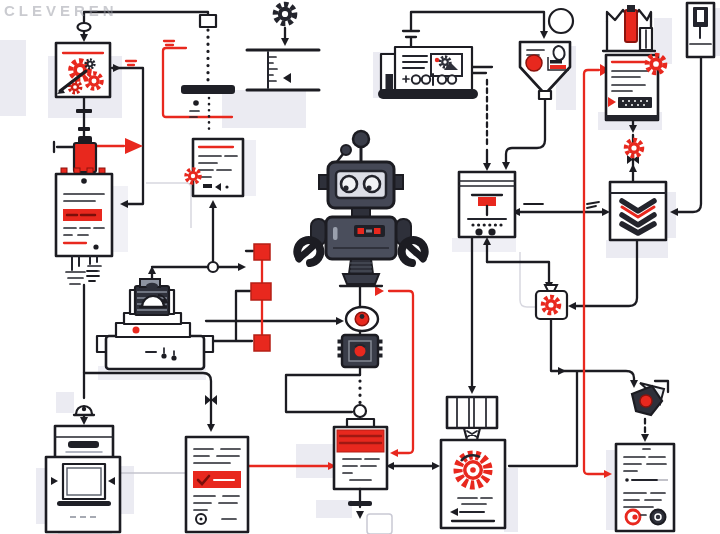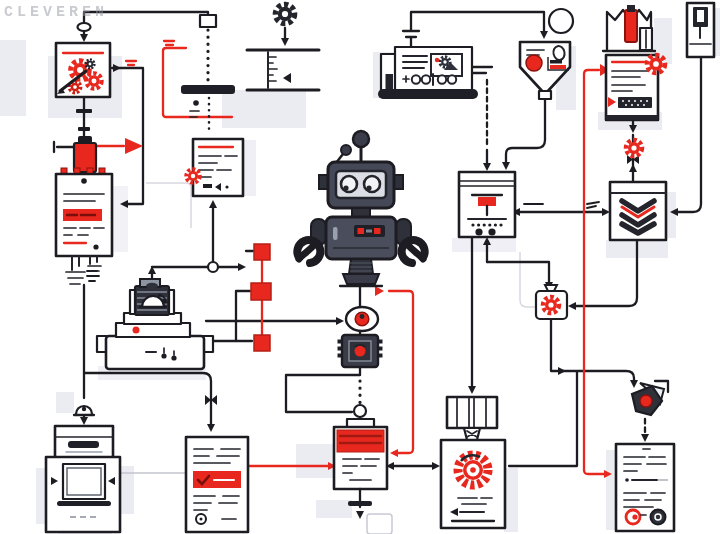--- a/index.html
+++ b/index.html
@@ -1,17 +1,17 @@
 <!DOCTYPE html>
 <html><head>
 <meta charset="utf-8">
 <style>
   html,body{margin:0;padding:0;background:#fff;}
   #stage{position:relative;width:720px;height:534px;background:#ffffff;overflow:hidden;
-         font-family:Liberation Mono, monospace;}
+         font-family:Liberation Sans, sans-serif;}
   svg{position:absolute;inset:0;}
   .wb{fill:none;stroke:#1c1c22;stroke-width:2.3;stroke-linecap:round;stroke-linejoin:round}
   .wbt{fill:none;stroke:#1c1c22;stroke-width:1.8;stroke-linecap:round}
   .wr{fill:none;stroke:#e8281e;stroke-width:2.3;stroke-linecap:round;stroke-linejoin:round}
   .dot{stroke-dasharray:0.1 7;stroke-linecap:round;stroke-width:3.2}
   .dot2{stroke-dasharray:0.1 6;stroke-linecap:round;stroke-width:2.6}
   .dsh{stroke-dasharray:4.5 4}
   .box{fill:#fff;stroke:#1c1c22;stroke-width:2.6;stroke-linejoin:round}
   .bx2{fill:#fff;stroke:#1c1c22;stroke-width:2.2;stroke-linejoin:round}
   .ink{fill:#1c1c22}

